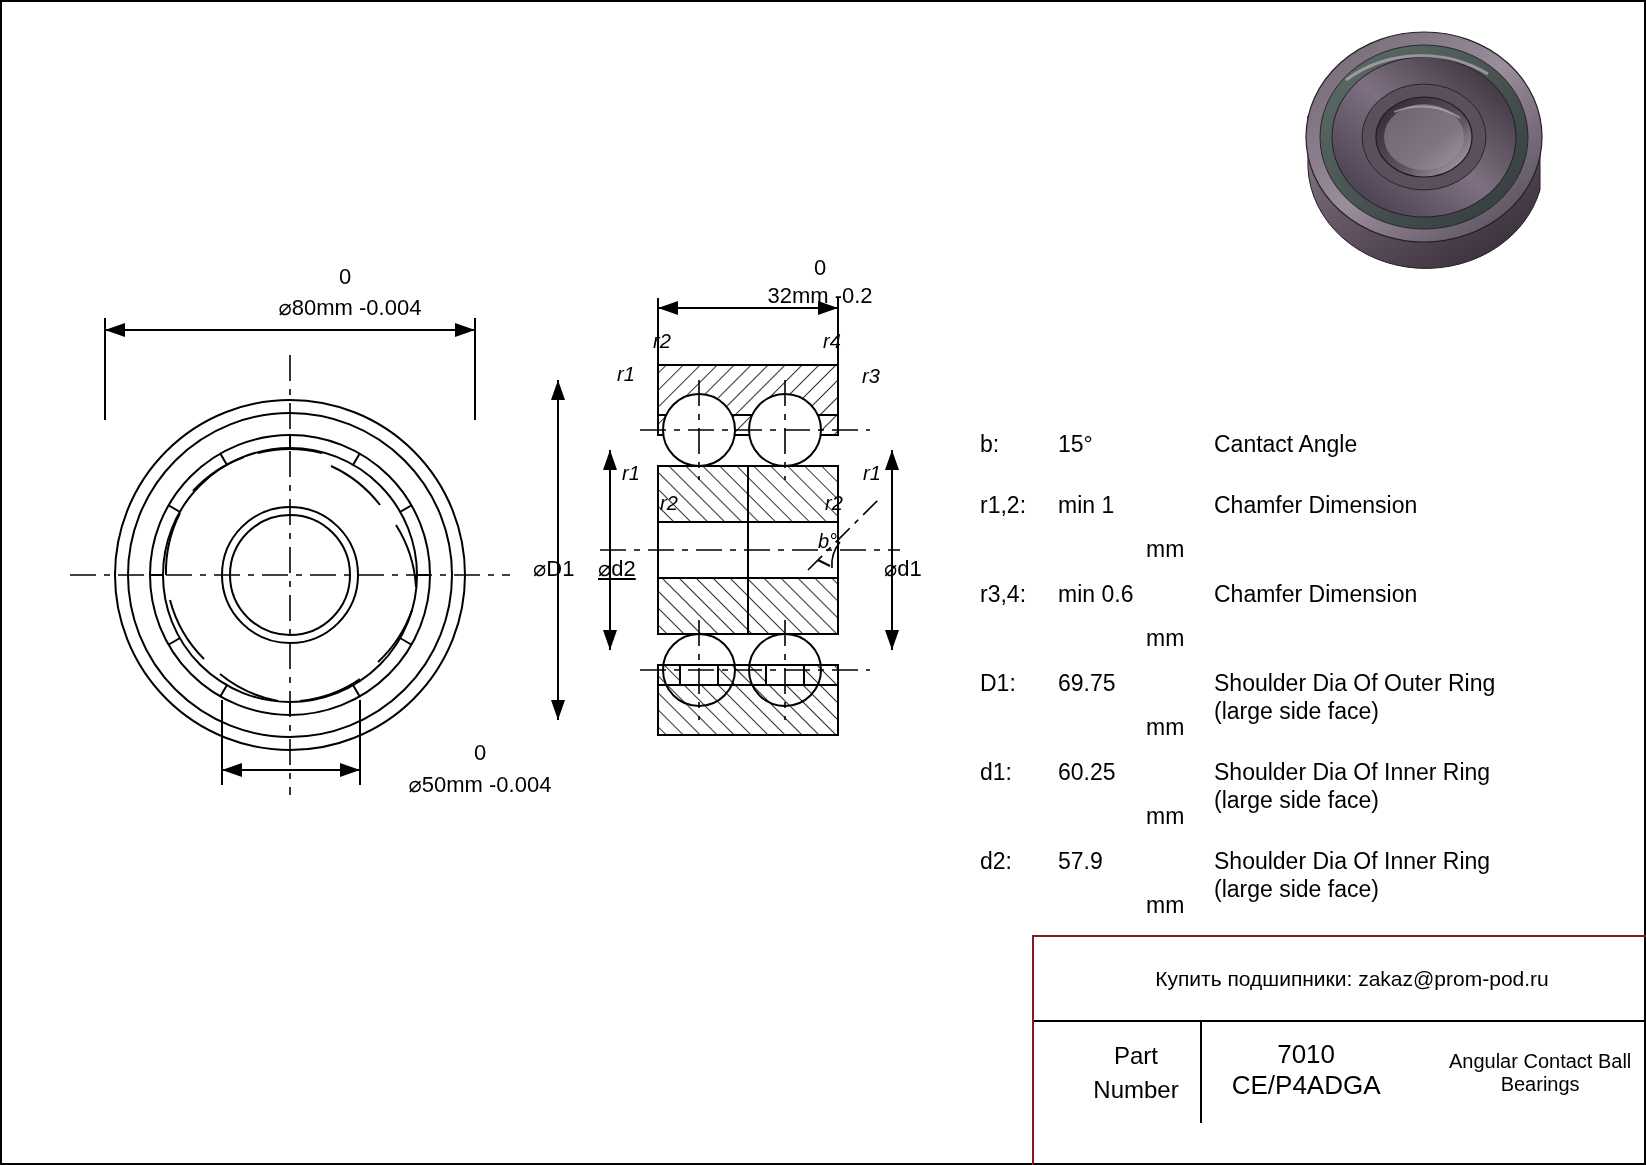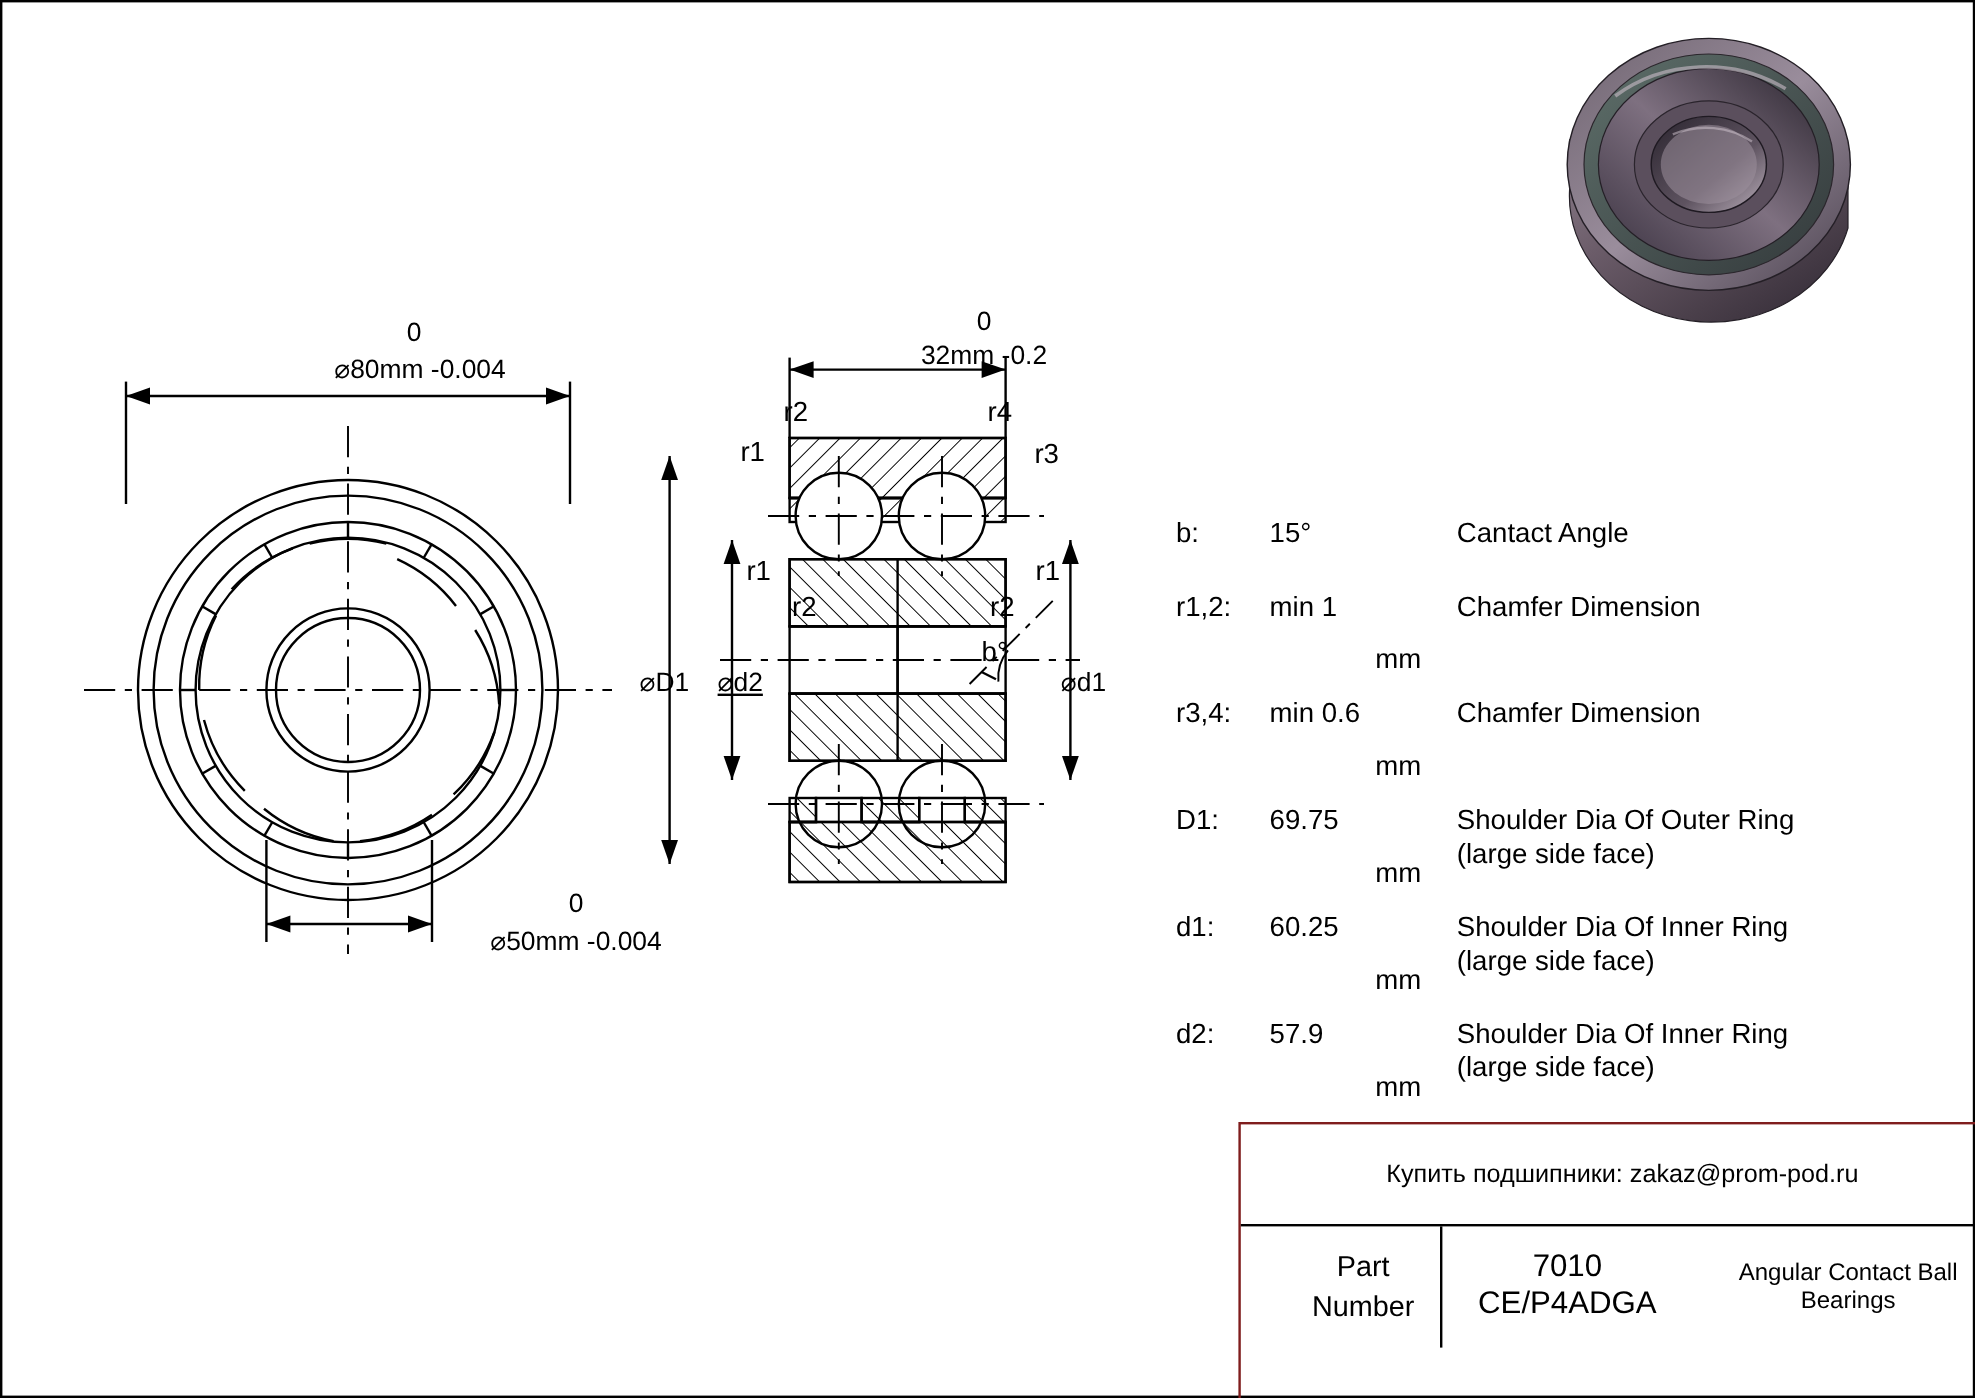--- a/index.html
+++ b/index.html
@@ -63,21 +63,21 @@
   .tb-right {
     flex:1 1 auto;
     display:flex; 
     align-items:center; justify-content:center;
     text-align:center;
   }
   .tb-part { font-size:26px; margin-bottom:6px; }
   .tb-desc { font-size:20px; }
 
   .dimtext { font-size:22px;text-align:center; }
-  .small-label { font-size:23px; }
+  .small-label { font-size:20px;font-style:italic; }
 </style>
 </head>
 <body>
 
 <div class="frame"></div>
 
 <div class="abs" style="left:1290px; top:20px;">
 <svg width="300" height="260" viewBox="0 0 300 260">
   <defs>
     <linearGradient id="outerG" x1="0" y1="0" x2="1" y2="1">

